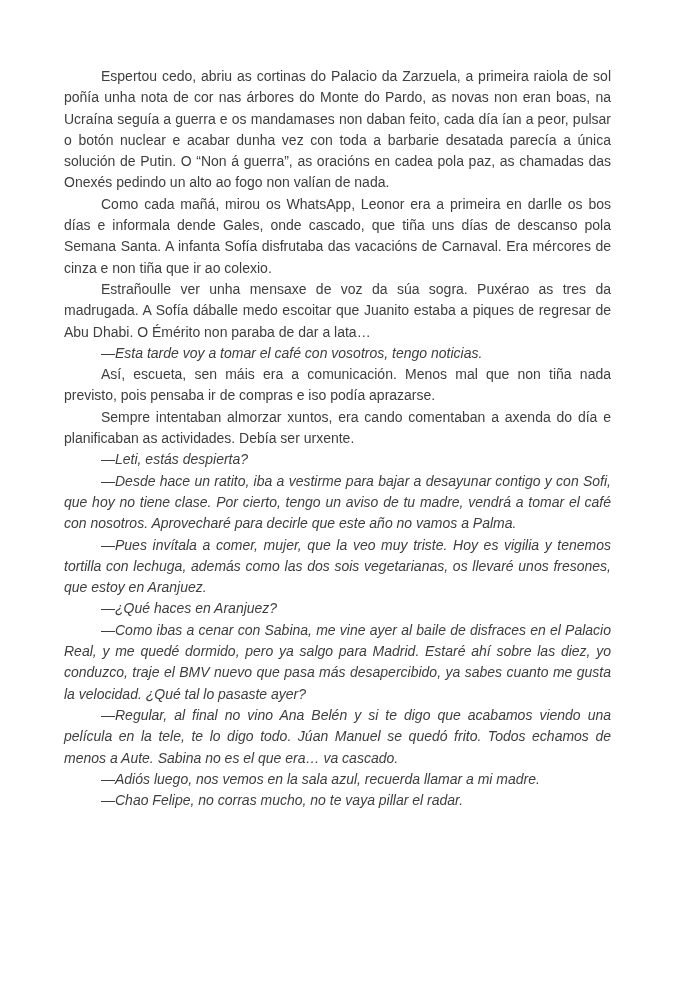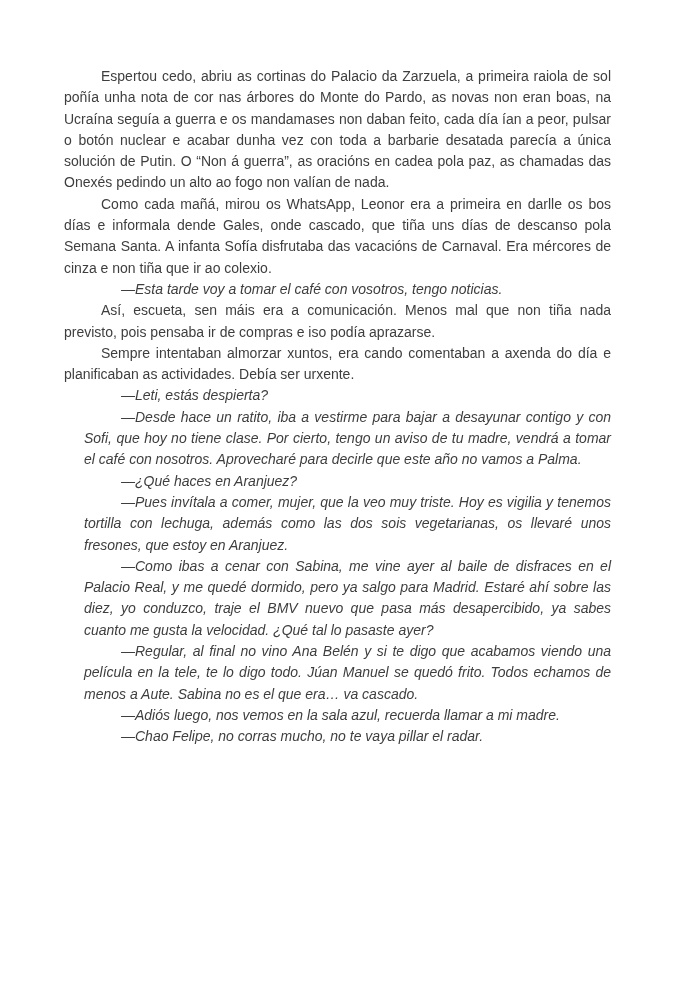--- a/index.html
+++ b/index.html
@@ -23,33 +23,33 @@
     color: #3e3e3e;
     background: #ffffff;
   }
   .page p {
     margin: 0;
     text-align: justify;
     text-indent: 37px;
   }
   .page p.italic {
     font-style: italic;
-    margin-left: 20px;
   }
 </style>
 </head>
 <body>
 
 <div class="page">
   <p>Espertou cedo, abriu as cortinas do Palacio da Zarzuela, a primeira raiola de sol poñía unha nota de cor nas árbores do Monte do Pardo, as novas non eran boas, na Ucraína seguía a guerra e os mandamases non daban feito, cada día ían a peor, pulsar o botón nuclear e acabar dunha vez con toda a barbarie desatada parecía a única solución de Putin. O “Non á guerra”, as oracións en cadea pola paz, as chamadas das Onexés pedindo un alto ao fogo non valían de nada.</p>
   <p>Como cada mañá, mirou os WhatsApp, Leonor era a primeira en darlle os bos días e informala dende Gales, onde cascado, que tiña uns días de descanso pola Semana Santa. A infanta Sofía disfrutaba das vacacións de Carnaval. Era mércores de cinza e non tiña que ir ao colexio.</p>
+  <p>Estrañoulle ver unha mensaxe de voz da súa sogra. Puxérao as tres da madrugada. A Sofía dáballe medo escoitar que Juanito estaba a piques de regresar de Abu Dhabi. O Émérito non paraba de dar a lata…</p>
   <p class="italic">—Esta tarde voy a tomar el café con vosotros, tengo noticias.</p>
   <p>Así, escueta, sen máis era a comunicación. Menos mal que non tiña nada previsto, pois pensaba ir de compras e iso podía aprazarse.</p>
   <p>Sempre intentaban almorzar xuntos, era cando comentaban a axenda do día e planificaban as actividades. Debía ser urxente.</p>
   <p class="italic">—Leti, estás despierta?</p>
   <p class="italic">—Desde hace un ratito, iba a vestirme para bajar a desayunar contigo y con Sofi, que hoy no tiene clase. Por cierto, tengo un aviso de tu madre, vendrá a tomar el café con nosotros. Aprovecharé para decirle que este año no vamos a Palma.</p>
+  <p class="italic">—Pues invítala a comer, mujer, que la veo muy triste. Hoy es vigilia y tenemos tortilla con lechuga, además como las dos sois vegetarianas, os llevaré unos fresones, que estoy en Aranjuez.</p>
   <p class="italic">—¿Qué haces en Aranjuez?</p>
-  <p class="italic">—Pues invítala a comer, mujer, que la veo muy triste. Hoy es vigilia y tenemos tortilla con lechuga, además como las dos sois vegetarianas, os llevaré unos fresones, que estoy en Aranjuez.</p>
   <p class="italic">—Como ibas a cenar con Sabina, me vine ayer al baile de disfraces en el Palacio Real, y me quedé dormido, pero ya salgo para Madrid. Estaré ahí sobre las diez, yo conduzco, traje el BMV nuevo que pasa más desapercibido, ya sabes cuanto me gusta la velocidad. ¿Qué tal lo pasaste ayer?</p>
   <p class="italic">—Regular, al final no vino Ana Belén y si te digo que acabamos viendo una película en la tele, te lo digo todo. Júan Manuel se quedó frito. Todos echamos de menos a Aute. Sabina no es el que era… va cascado.</p>
   <p class="italic">—Adiós luego, nos vemos en la sala azul, recuerda llamar a mi madre.</p>
   <p class="italic">—Chao Felipe, no corras mucho, no te vaya pillar el radar.</p>
 </div>
 
 </body></html>

